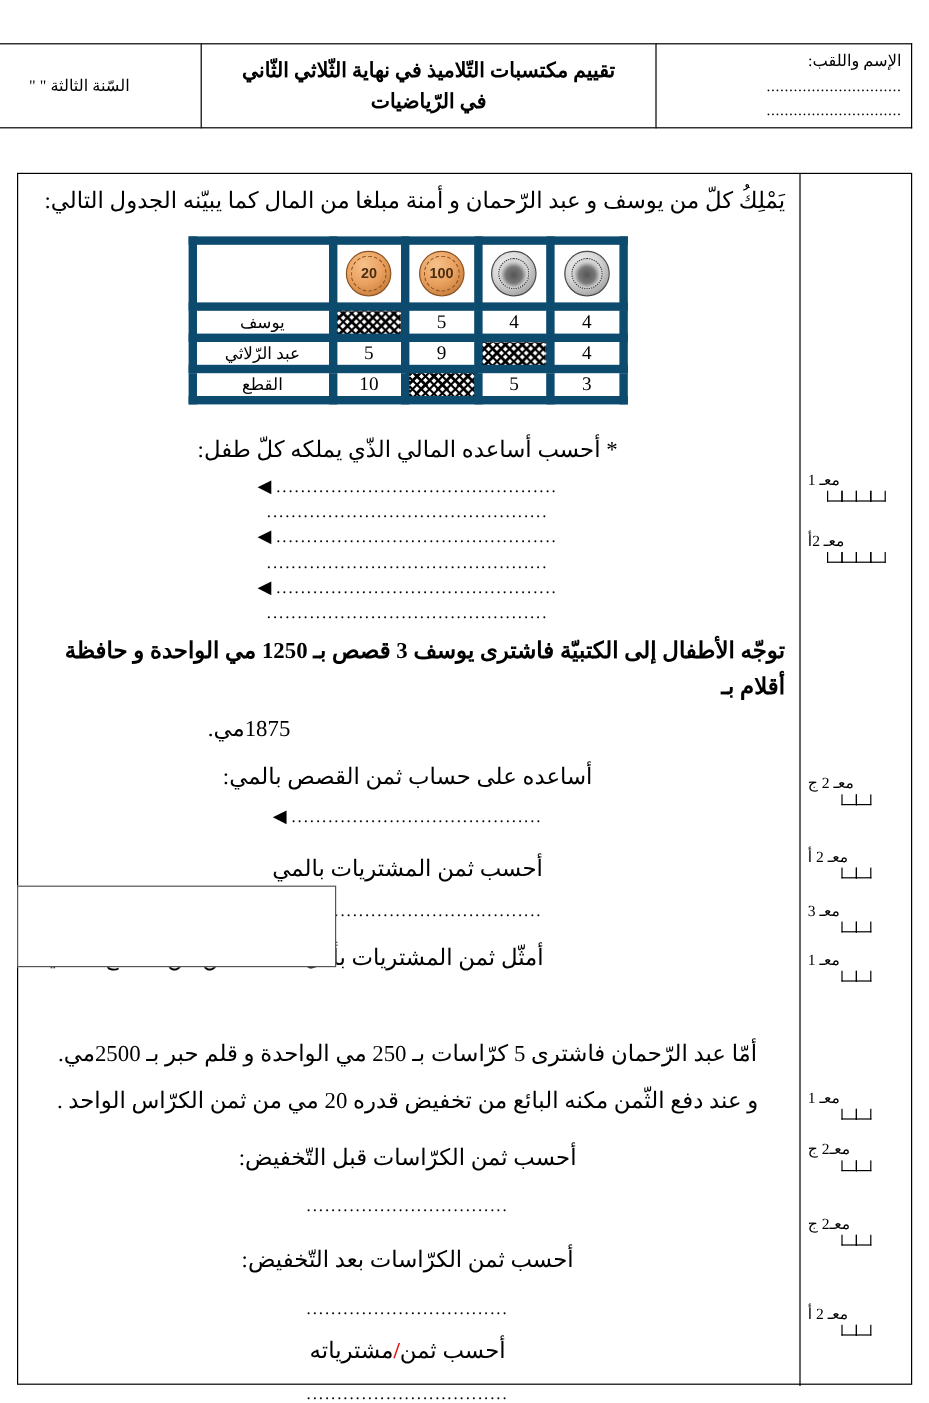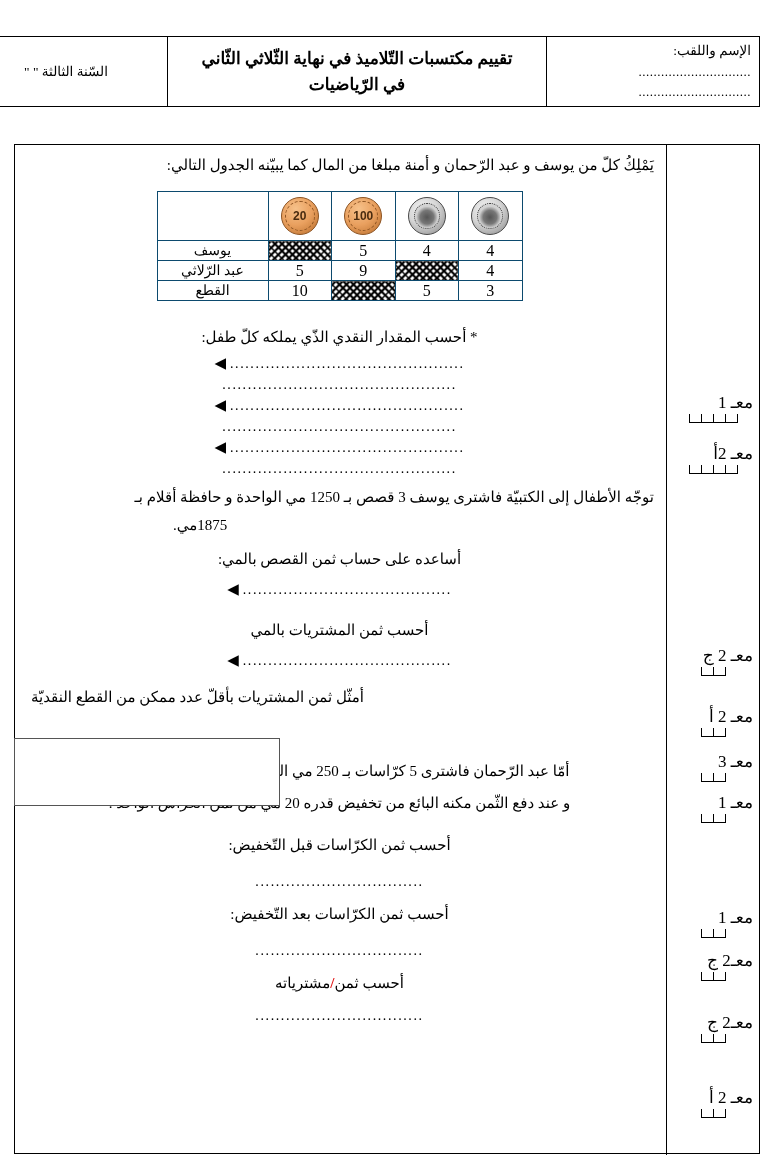--- a/index.html
+++ b/index.html
@@ -87,21 +87,21 @@
     position: absolute;
     top: 0;
     right: 93px;
     width: 651px;
     height: 1008px;
     box-sizing: border-box;
     padding: 8px 12px 0 10px;
   }
 
   .q-text {
-    font-size: 15px;
+    font-size: 19px;
     line-height: 1.6;
     text-align: right;
     margin: 0;
   }
   .q-center {
     text-align: center;
   }
   .q-just {
     text-align: right;
   }
@@ -138,21 +138,21 @@
   .coin-table {
     border-collapse: collapse;
     table-layout: fixed;
     margin: 12px 0 0 0;
     position: absolute;
     top: 200px;
     right: 186px;
     width: 366px;
   }
   .coin-table td {
-    border: 1px solid #0c4a6e;
+    border: 7px solid #0c4a6e;
     text-align: center;
     vertical-align: middle;
     height: 19px;
     font-size: 16px;
     padding: 0;
   }
   .coin-table tr.coin-row td {
     height: 48px;
   }
   .coin-table td.name-cell {
@@ -212,22 +212,22 @@
   .coin-val {
     position: relative;
     z-index: 2;
   }
 
   
   .crit {
     position: absolute;
     right: 6px;
     width: 80px;
-    text-align: right;
-    font-size: 17px;
+    text-align: left;
+    font-size: 13px;
     line-height: 1.15;
   }
   .crit .lbl { white-space: nowrap; }
   .crit .boxes {
     margin: 1px auto 0;
     display: flex;
     flex-direction: row-reverse;
     justify-content: center;
   }
   .crit .bx {
@@ -403,21 +403,21 @@
         <tr>
           <td class="num">3</td>
           <td class="num">5</td>
           <td class="num hatch"></td>
           <td class="num">10</td>
           <td class="name-cell">القطع</td>
         </tr>
       </tbody>
         </table>
 
-      <p class="q-text q-center" style="margin-top:24px;">* أحسب المقدار النقدي الذّي يملكه كلّ طفل:</p>
+      <p class="q-text q-center" style="margin-top:24px;">* أحسب أساعده المالي الذّي يملكه كلّ طفل:</p>
 
       <div class="dline-row" style="justify-content:center; margin-top:4px;">
         <span class="arrow">◀</span>
         <span class="dline">..............................................</span>
       </div>
       <div class="dline-row" style="justify-content:center;">
         <span class="dline">..............................................</span>
       </div>
       <div class="dline-row" style="justify-content:center;">
         <span class="arrow">◀</span>
@@ -427,21 +427,21 @@
         <span class="dline">..............................................</span>
       </div>
       <div class="dline-row" style="justify-content:center;">
         <span class="arrow">◀</span>
         <span class="dline">..............................................</span>
       </div>
       <div class="dline-row" style="justify-content:center;">
         <span class="dline">..............................................</span>
       </div>
 
-      <p class="q-text q-just" style="margin-top:6px;">توجّه الأطفال إلى الكتبيّة فاشترى يوسف 3 قصص بـ 1250 مي الواحدة و حافظة أقلام بـ</p>
+      <p class="q-text q-just" style="margin-top:6px;font-weight:bold;">توجّه الأطفال إلى الكتبيّة فاشترى يوسف 3 قصص بـ 1250 مي الواحدة و حافظة أقلام بـ</p>
       <p class="q-text" style="text-align:left; margin-top:4px; padding-left:148px;">1875مي.</p>
 
       <p class="q-text q-center" style="margin-top:10px;">أساعده على حساب ثمن القصص بالمي:</p>
       <div class="dline-row" style="justify-content:center; margin-top:8px;">
         <span class="arrow">◀</span>
         <span class="dline">.........................................</span>
       </div>
 
       <p class="q-text q-center" style="margin-top:18px;">أحسب ثمن المشتريات بالمي</p>
       <div class="dline-row" style="justify-content:center; margin-top:8px;">
@@ -452,21 +452,21 @@
       <p class="q-text" style="margin-top:14px; text-align:left; padding-left:6px;">أمثّل ثمن المشتريات بأقلّ عدد ممكن من القطع النقديّة</p>
 
       <p class="q-text q-center" style="margin-top:50px;">أمّا عبد الرّحمان فاشترى 5 كرّاسات بـ 250 مي الواحدة و قلم حبر بـ 2500مي.</p>
       <p class="q-text q-center" style="margin-top:8px;">و عند دفع الثّمن مكنه البائع من تخفيض قدره 20 مي  من ثمن الكرّاس الواحد .</p>
 
       <p class="q-text q-center" style="margin-top:18px;">أحسب ثمن الكرّاسات قبل التّخفيض:</p>
       <div class="dline-row" style="justify-content:center; margin-top:14px;">
         <span class="dline">.................................</span>
       </div>
 
-      <p class="q-text q-center" style="margin-top:10px;">أحسب ثمن الكرّاسات بعد التّخفيض:</p>
+      <p class="q-text q-center" style="margin-top:20px;">أحسب ثمن الكرّاسات بعد التّخفيض:</p>
       <div class="dline-row" style="justify-content:center; margin-top:14px;">
         <span class="dline">.................................</span>
       </div>
 
       <p class="q-text q-center" style="margin-top:10px;">
         <span>أحسب ثمن</span><span class="red-slash">/</span><span>مشترياته</span>
       </p>
       <div class="dline-row" style="justify-content:center; margin-top:10px;">
         <span class="dline">.................................</span>
       </div>

